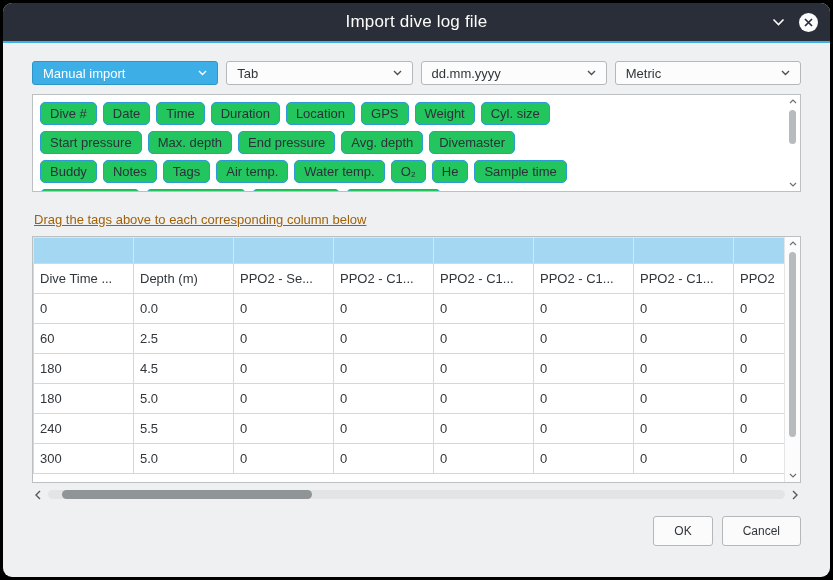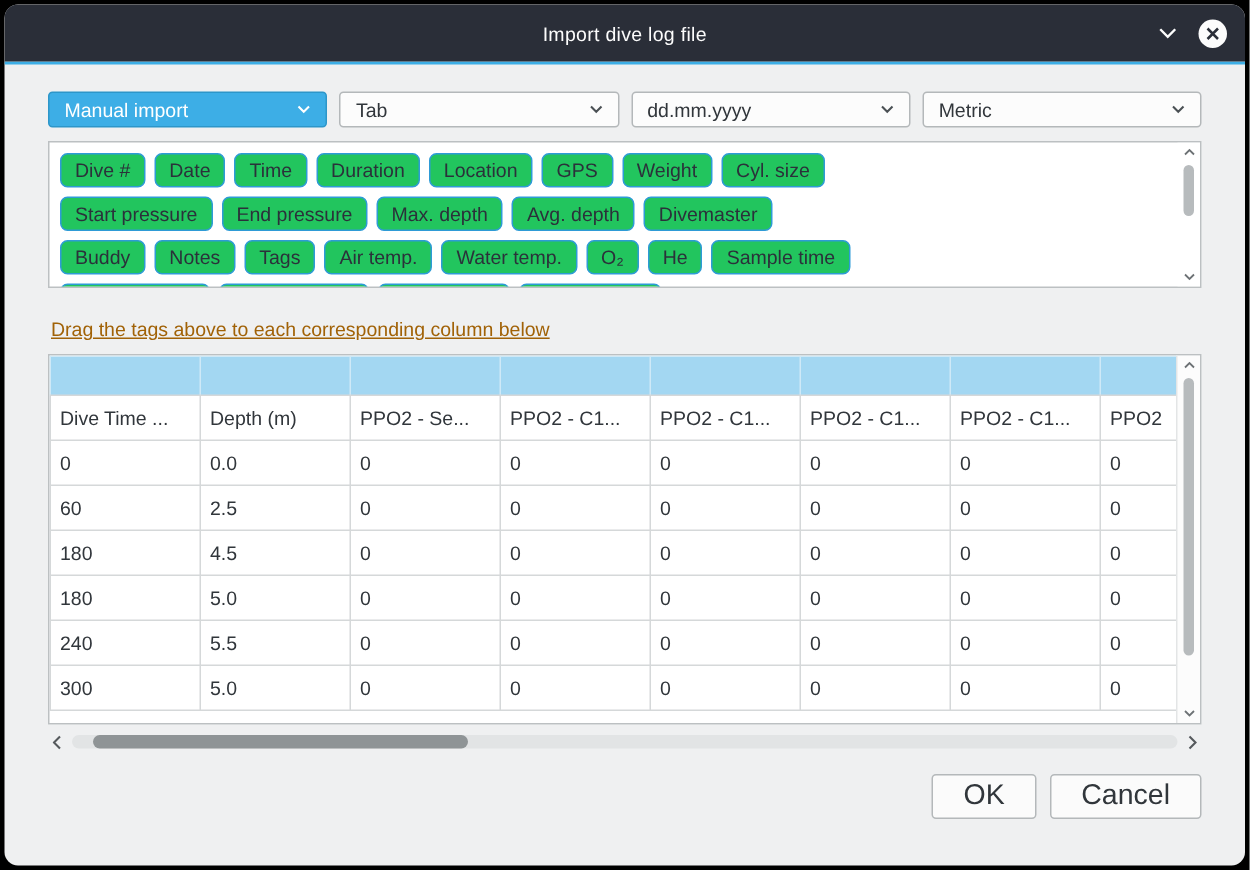--- a/index.html
+++ b/index.html
@@ -10,21 +10,21 @@
   }
   .window {
     position:absolute; inset:3px; border-radius:9px; overflow:hidden;
     background:#eff0f1; display:flex; flex-direction:column;
   }
   
   .titlebar {
     height:38px; background:#2a2e38; color:#fcfcfc; flex:0 0 auto;
     display:flex; align-items:center; justify-content:center; position:relative;
   }
-  .titlebar .title { font-size:13px; letter-spacing:.2px; }
+  .titlebar .title { font-size:17px; letter-spacing:.2px; }
   .tb-controls { position:absolute; right:12px; top:0; bottom:0; display:flex; align-items:center; gap:14px; }
   .tb-chevron { color:#fcfcfc; display:flex; align-items:center; cursor:pointer; }
   .tb-close {
     width:19px; height:19px; border-radius:50%; background:#fcfcfc;
     display:flex; align-items:center; justify-content:center; cursor:pointer;
   }
   .accent { height:2px; background:#3daee6; flex:0 0 auto; }
 
   .content { flex:1; padding:18px 29px 0 29px; display:flex; flex-direction:column; }
 
@@ -87,21 +87,21 @@
   .hscroll { height:15px; margin-top:4px; display:flex; align-items:center; gap:4px; }
   .hscroll .arr { width:12px; display:flex; align-items:center; justify-content:center; color:#55595c; cursor:pointer; }
   .hscroll .track { flex:1; height:9px; background:#e2e4e5; border-radius:5px; position:relative; }
   .hthumb { position:absolute; top:0; left:14px; width:250px; height:9px; border-radius:5px; background:#8f9496; cursor:pointer; }
 
   
   .button-row { display:flex; justify-content:flex-end; gap:9px; margin-top:14px; }
   .btn {
     min-width:44px; height:30px; box-sizing:border-box; border:1px solid #b4b8ba; border-radius:3px;
     background:#fbfbfb; color:#31363b; display:flex; align-items:center; justify-content:center;
-    padding:0 20px; cursor:pointer; font-size:19px;
+    padding:0 20px; cursor:pointer; font-size:12px;
   }
 </style>
 </head>
 <body>
 
 <div class="window">
 
   <div class="titlebar">
     <div class="title">Import dive log file</div>
     <div class="tb-controls">
@@ -163,22 +163,22 @@
           <span class="tag">Date</span>
           <span class="tag">Time</span>
           <span class="tag">Duration</span>
           <span class="tag">Location</span>
           <span class="tag">GPS</span>
           <span class="tag">Weight</span>
           <span class="tag">Cyl. size</span>
         </div>
         <div class="tag-row">
           <span class="tag">Start pressure</span>
+          <span class="tag">Max. depth</span>
           <span class="tag">End pressure</span>
-          <span class="tag">Max. depth</span>
           <span class="tag">Avg. depth</span>
           <span class="tag">Divemaster</span>
         </div>
         <div class="tag-row">
           <span class="tag">Buddy</span>
           <span class="tag">Notes</span>
           <span class="tag">Tags</span>
           <span class="tag">Air temp.</span>
           <span class="tag">Water temp.</span>
           <span class="tag">O₂</span>

